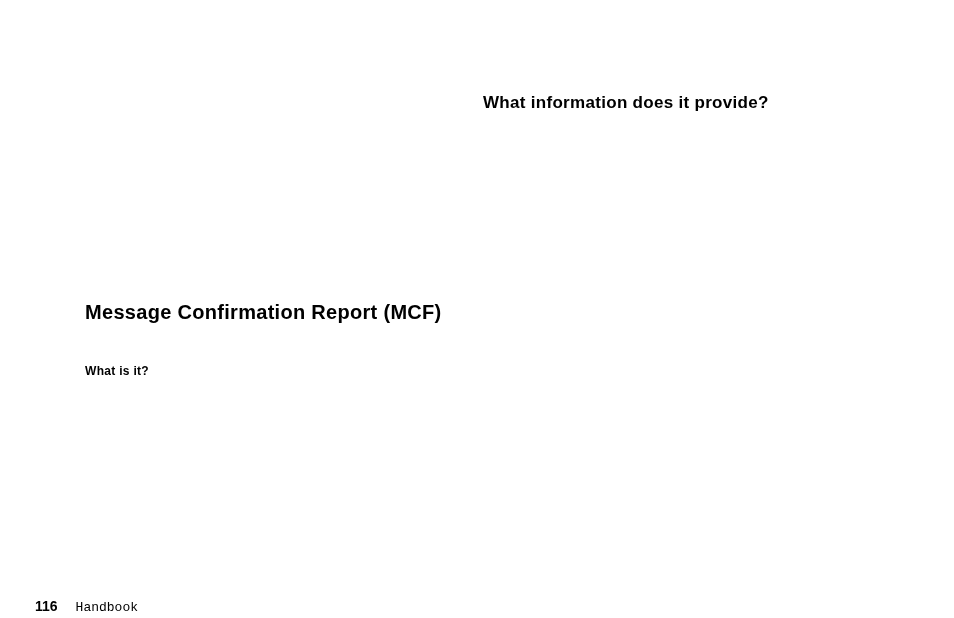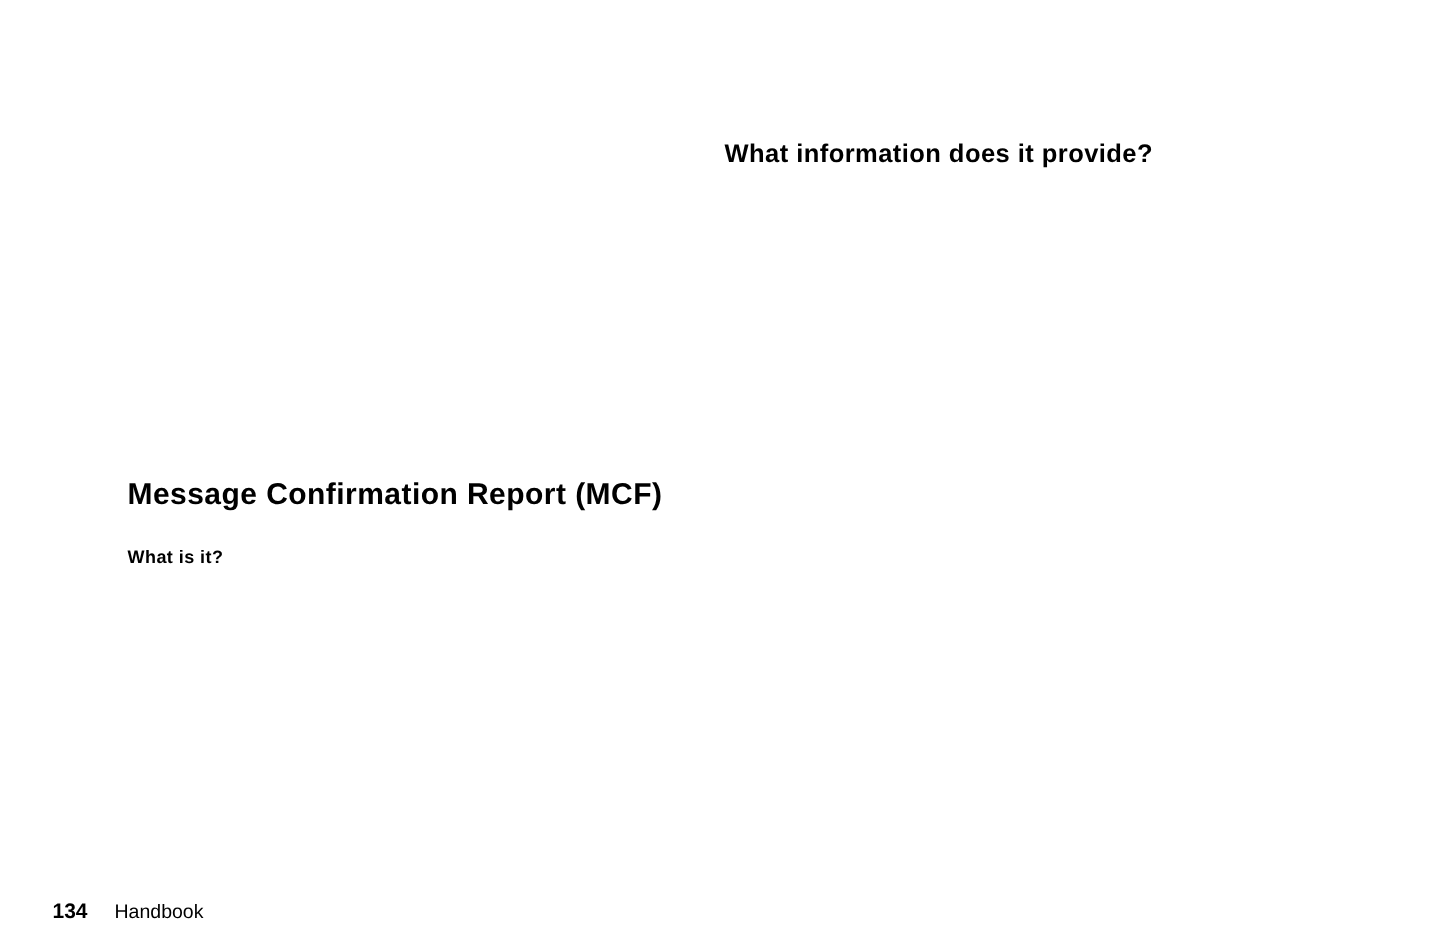--- a/index.html
+++ b/index.html
@@ -25,21 +25,21 @@
     .column-right-heading {
       position: absolute;
       top: 58px;
       left: 483px;
       font-size: 17px;
       font-weight: bold;
       letter-spacing: 0.3px;
     }
     .section-title {
       position: absolute;
-      top: 284px;
+      top: 266px;
       left: 85px;
       font-size: 20px;
       font-weight: bold;
       letter-spacing: 0.3px;
     }
     .subheading {
       position: absolute;
       top: 329px;
       left: 85px;
       font-size: 12px;
@@ -54,29 +54,30 @@
       align-items: baseline;
       gap: 18px;
     }
     .page-number {
       font-size: 14px;
       font-weight: bold;
     }
     .footer-label {
       font-size: 13px;
       font-weight: normal;
+      font-family: Liberation Mono, monospace;
     }
   </style>
 </head>
 <body>
 
 <div class="page">
   <div class="column-right-heading">What information does it provide?</div>
 
   <div class="section-title">Message Confirmation Report (MCF)</div>
 
   <div class="subheading">What is it?</div>
 
   <div class="footer">
-    <span class="page-number">134</span>
+    <span class="page-number">116</span>
     <span class="footer-label">Handbook</span>
   </div>
 </div>
 
 </body></html>

